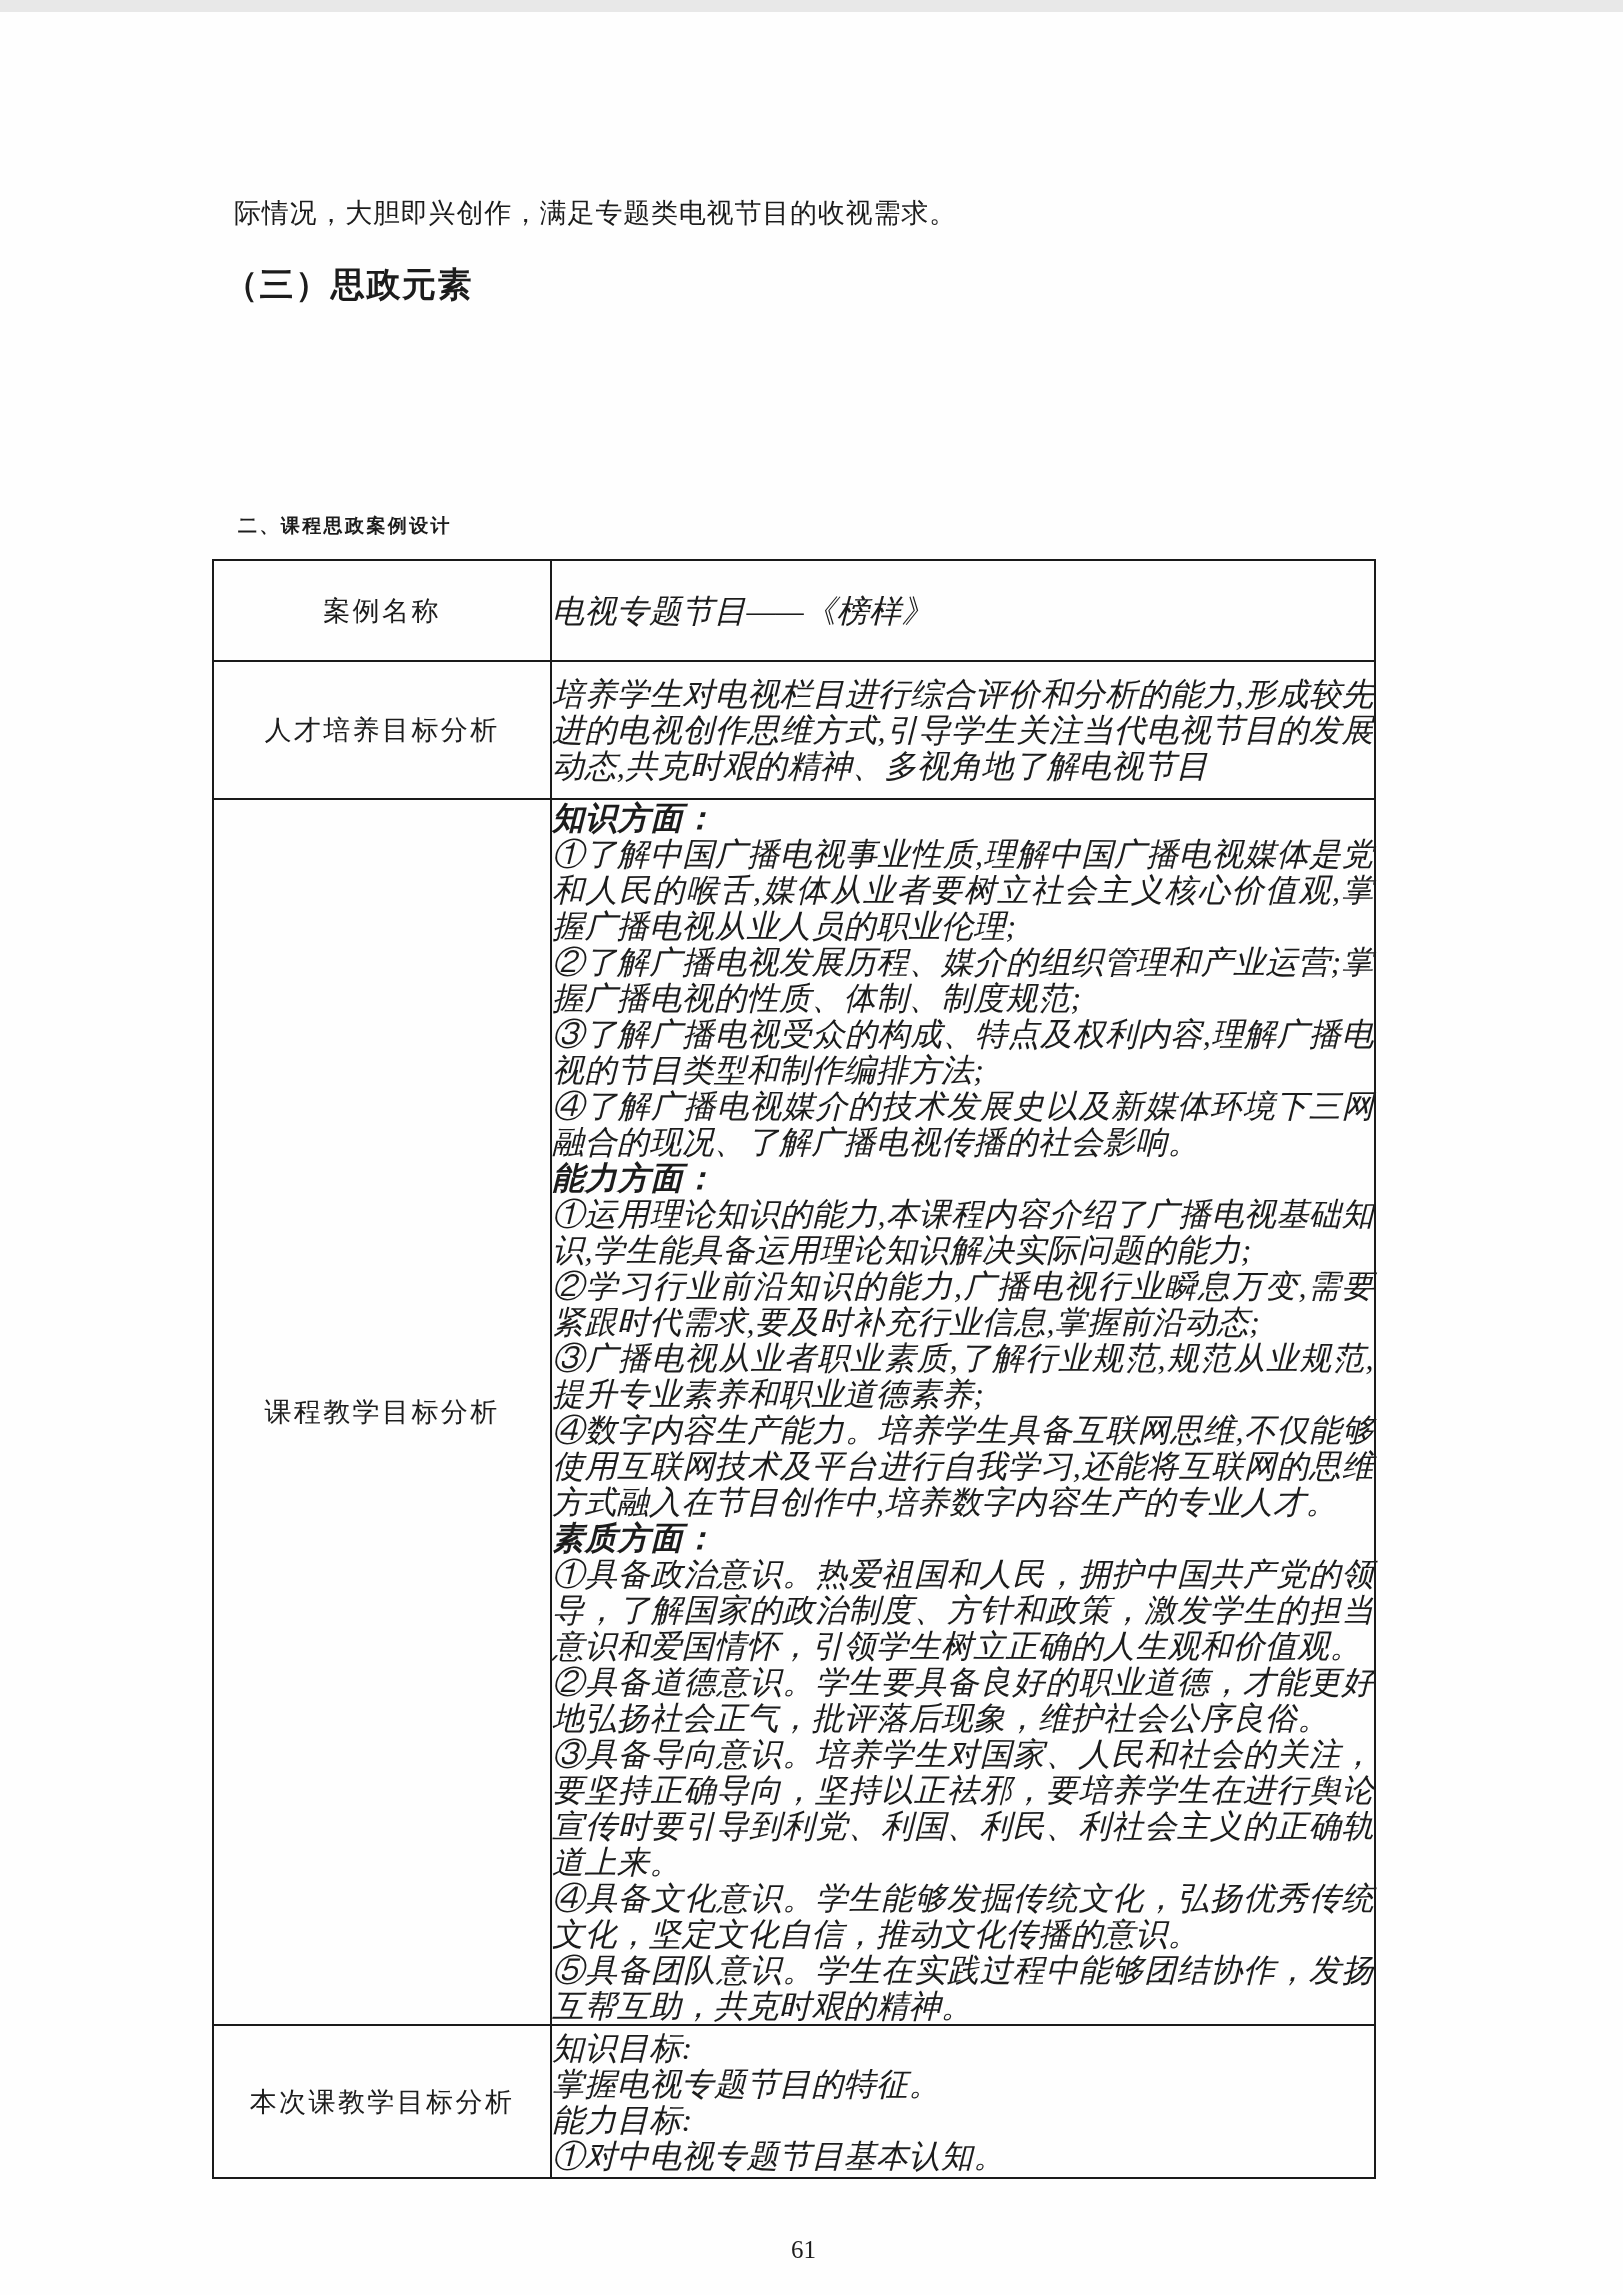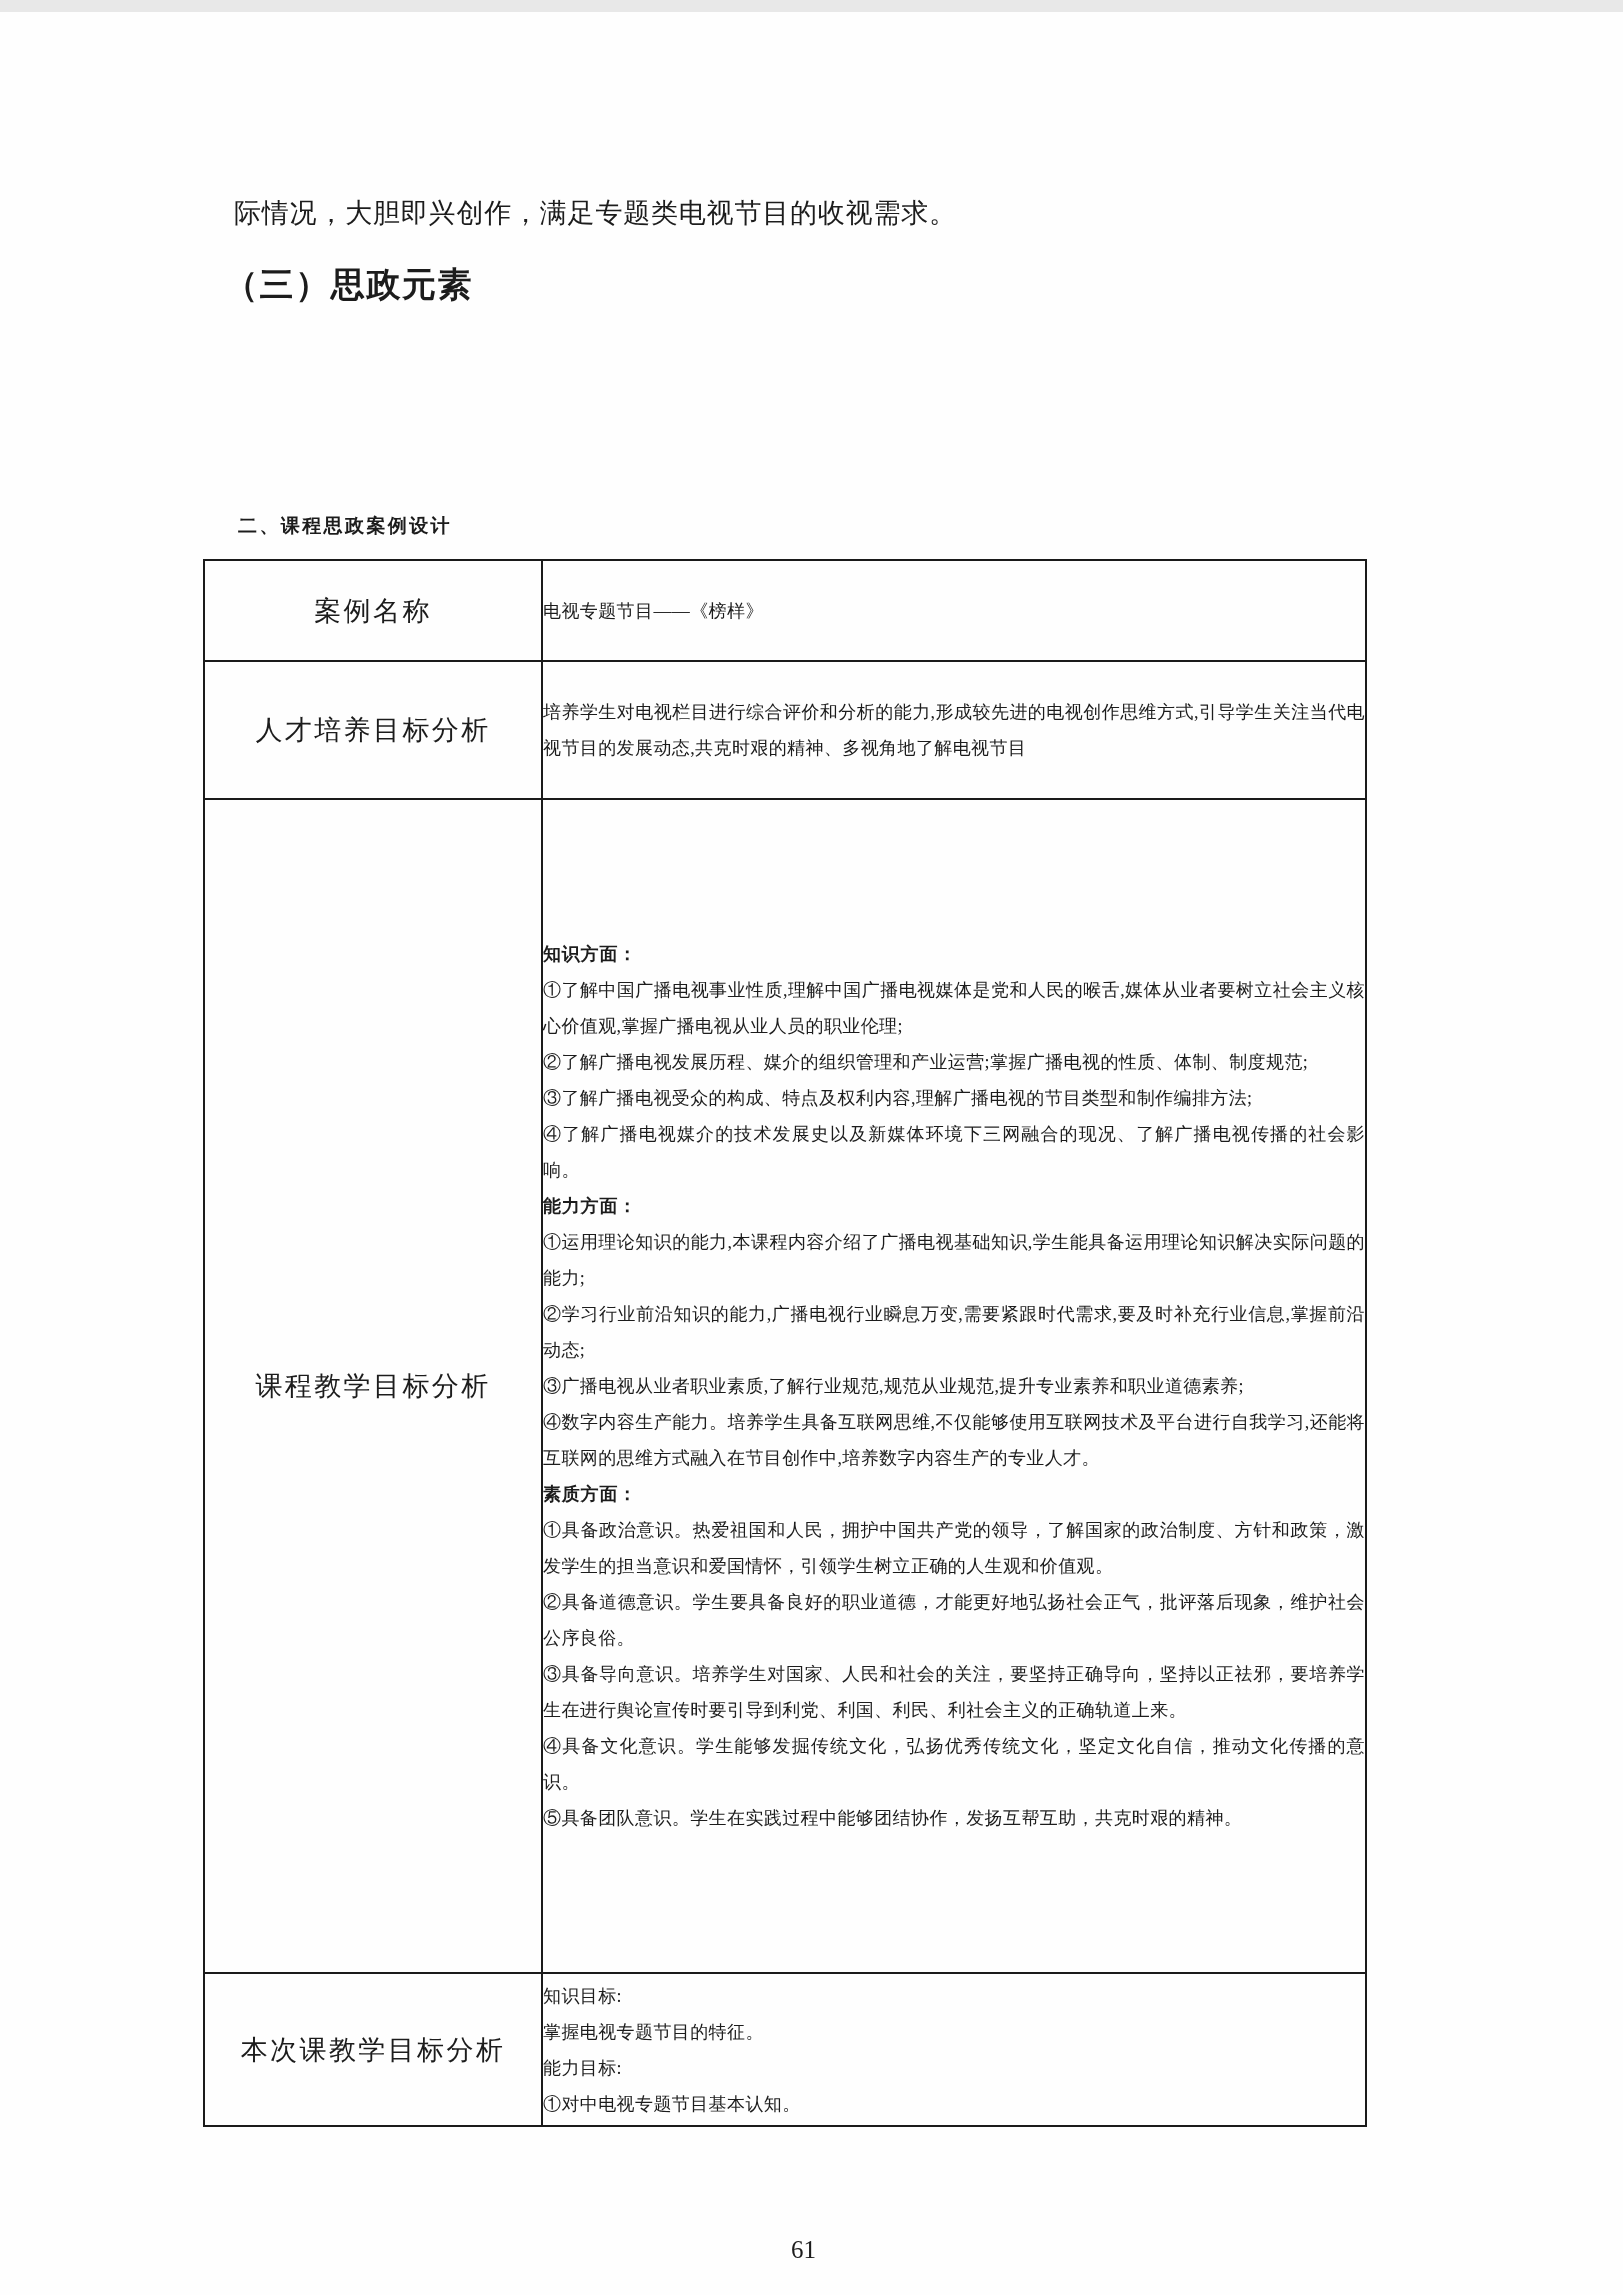--- a/index.html
+++ b/index.html
@@ -23,21 +23,21 @@
   .intro-list{
     position:absolute;left:224px;top:295px;
     font-size:27px;line-height:37px;letter-spacing:0.8px;
   }
   .intro-list p{margin:0;}
   .h2{
     position:absolute;left:238px;top:501px;
     font-size:19px;font-weight:bold;letter-spacing:2.4px;
   }
   table.case{
-    position:absolute;left:203px;top:547px;
+    position:absolute;left:212px;top:547px;
     width:1162px;
     border-collapse:collapse;
     table-layout:fixed;
   }
   table.case td{
     border:2.4px solid #1a1a1a;
     padding:0;
     vertical-align:middle;
   }
   td.label-cell{
@@ -45,24 +45,25 @@
     font-size:27px;
     letter-spacing:2.4px;
   }
   td.label-top{
     vertical-align:top;
     padding-top:33px;
   }
   td.content-cell{
     vertical-align:top;
     padding:4.8px 20.6px 4.8px 17.4px;
-    font-size:18px;
+    font-size:32px;
     line-height:36px;
     letter-spacing:0.4px;
     text-align:justify;
+    font-style:italic;
   }
   .content-cell p{margin:0;}
   .content-cell p.bold{font-weight:bold;letter-spacing:0.8px;}
   .page-number{
     position:absolute;left:0;right:16px;top:2224px;
     text-align:center;
     font-size:25px;
   }
 </style>
 </head>

